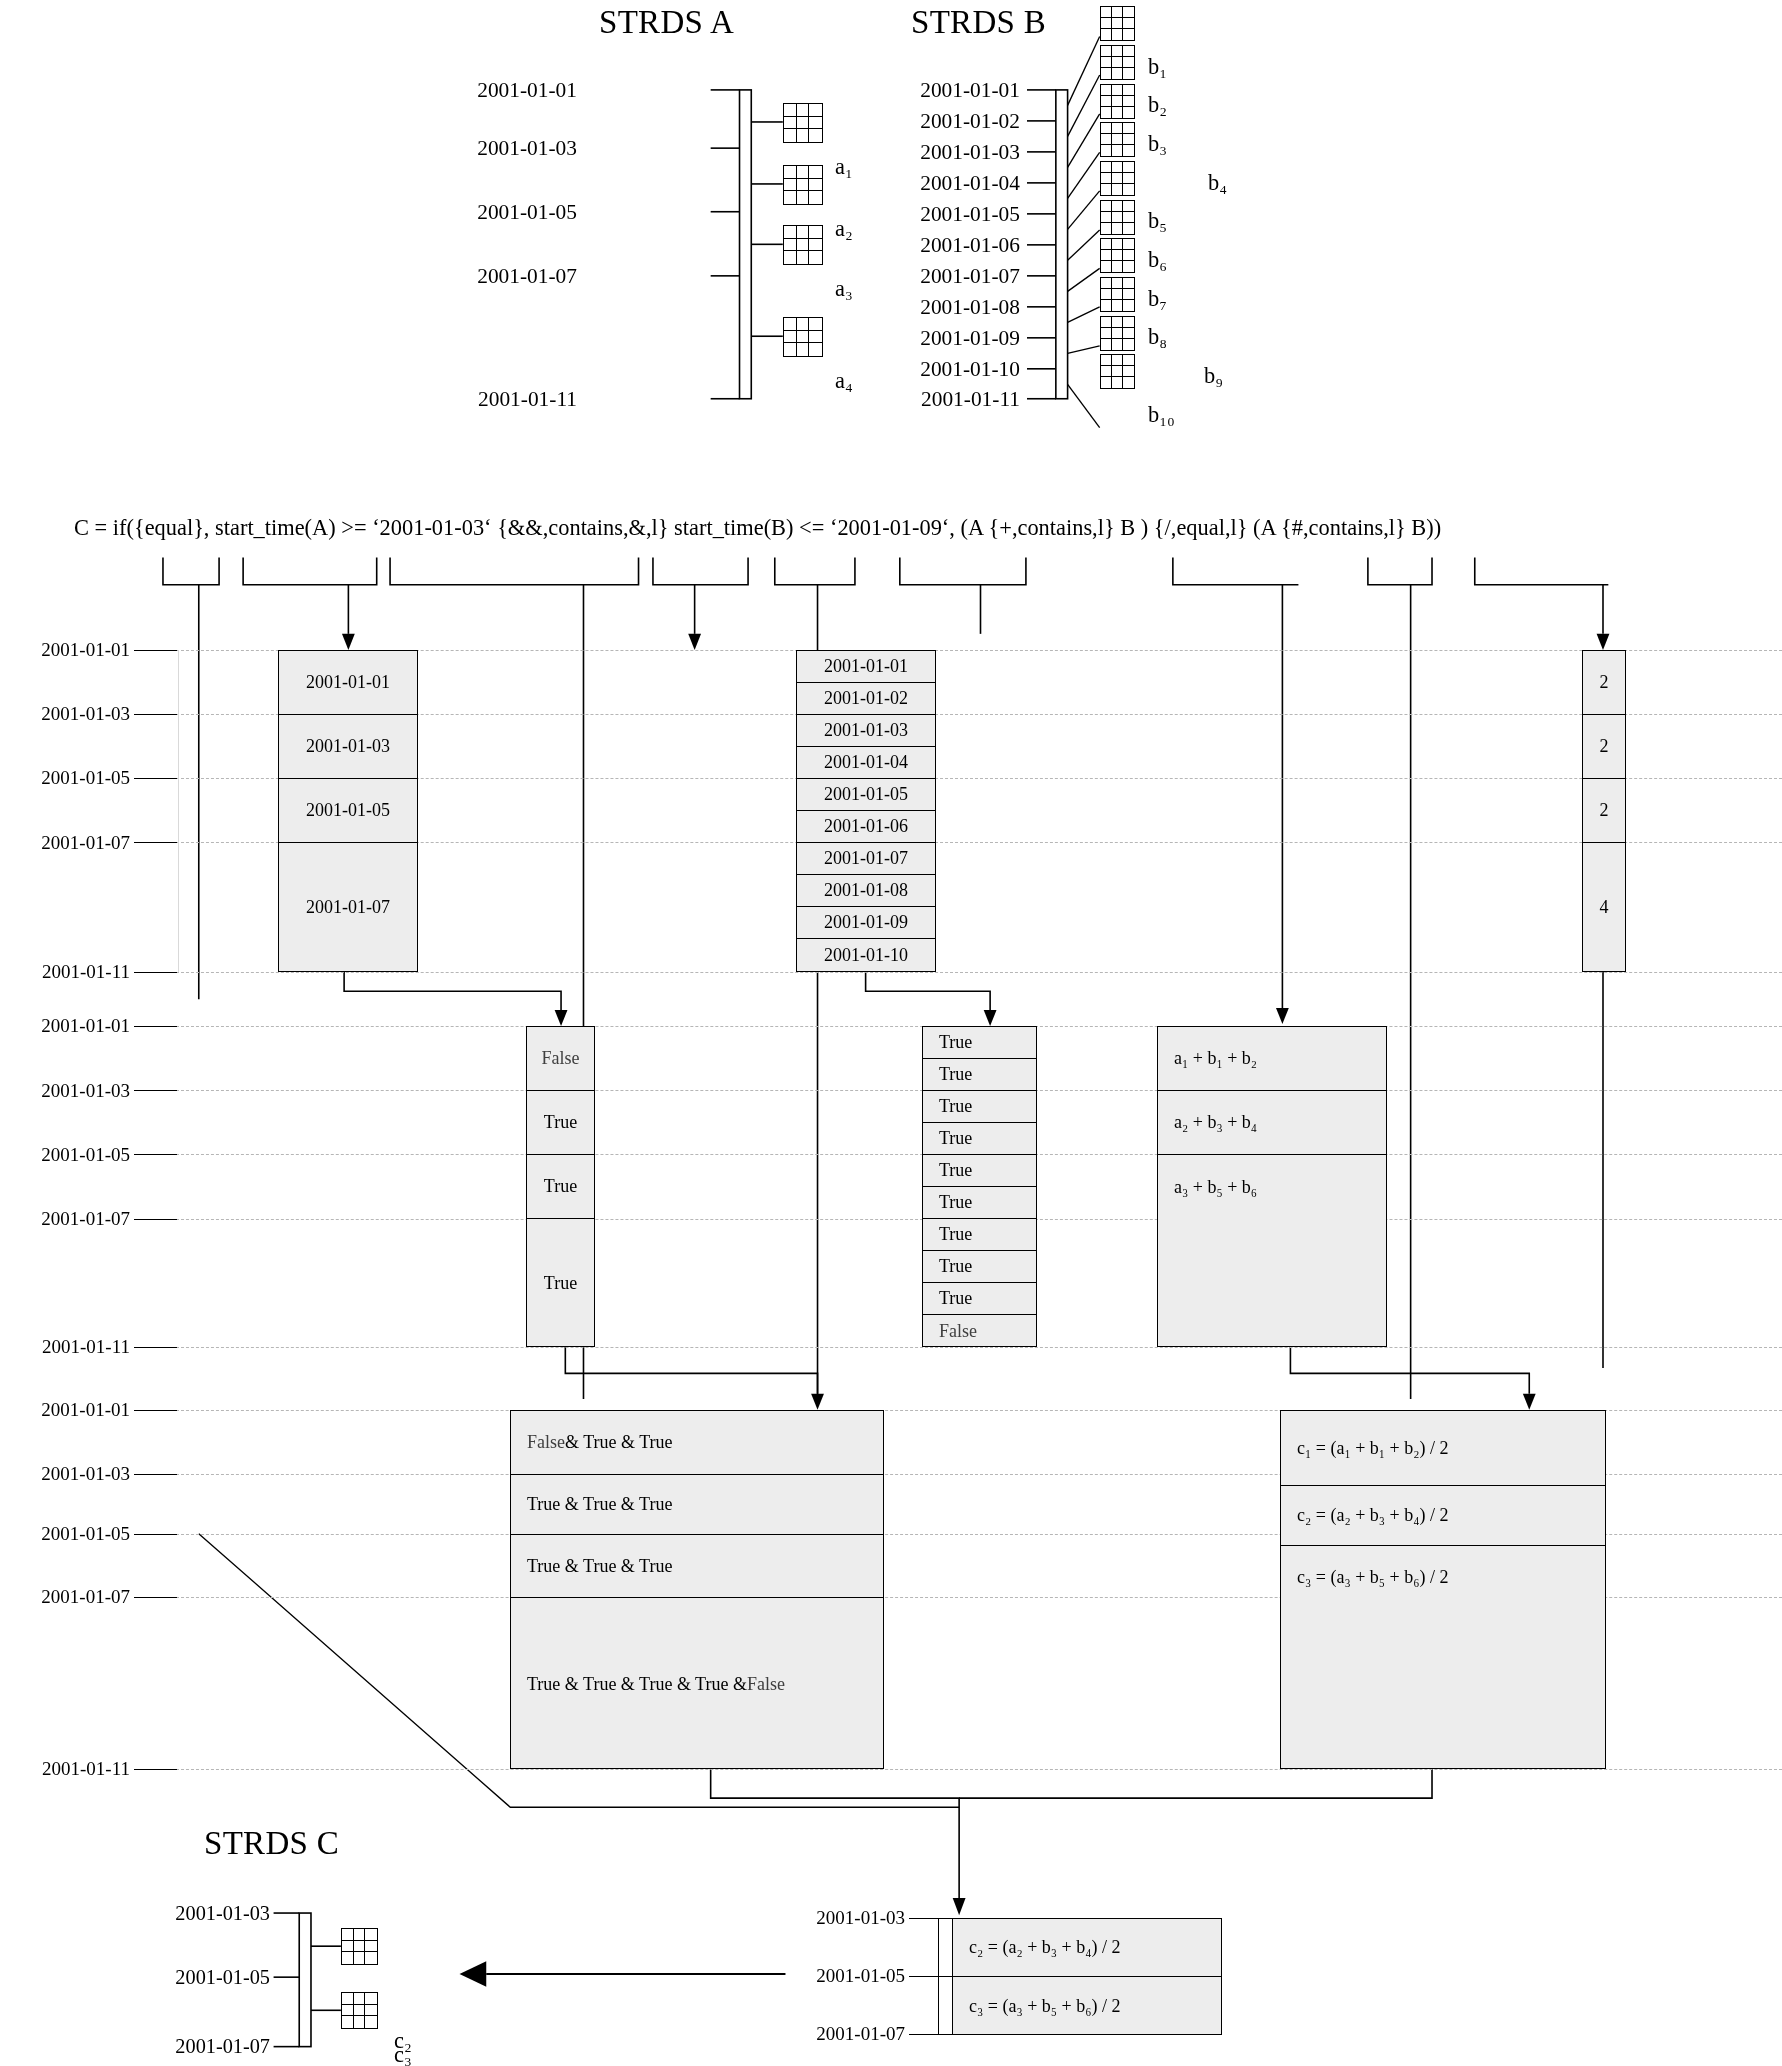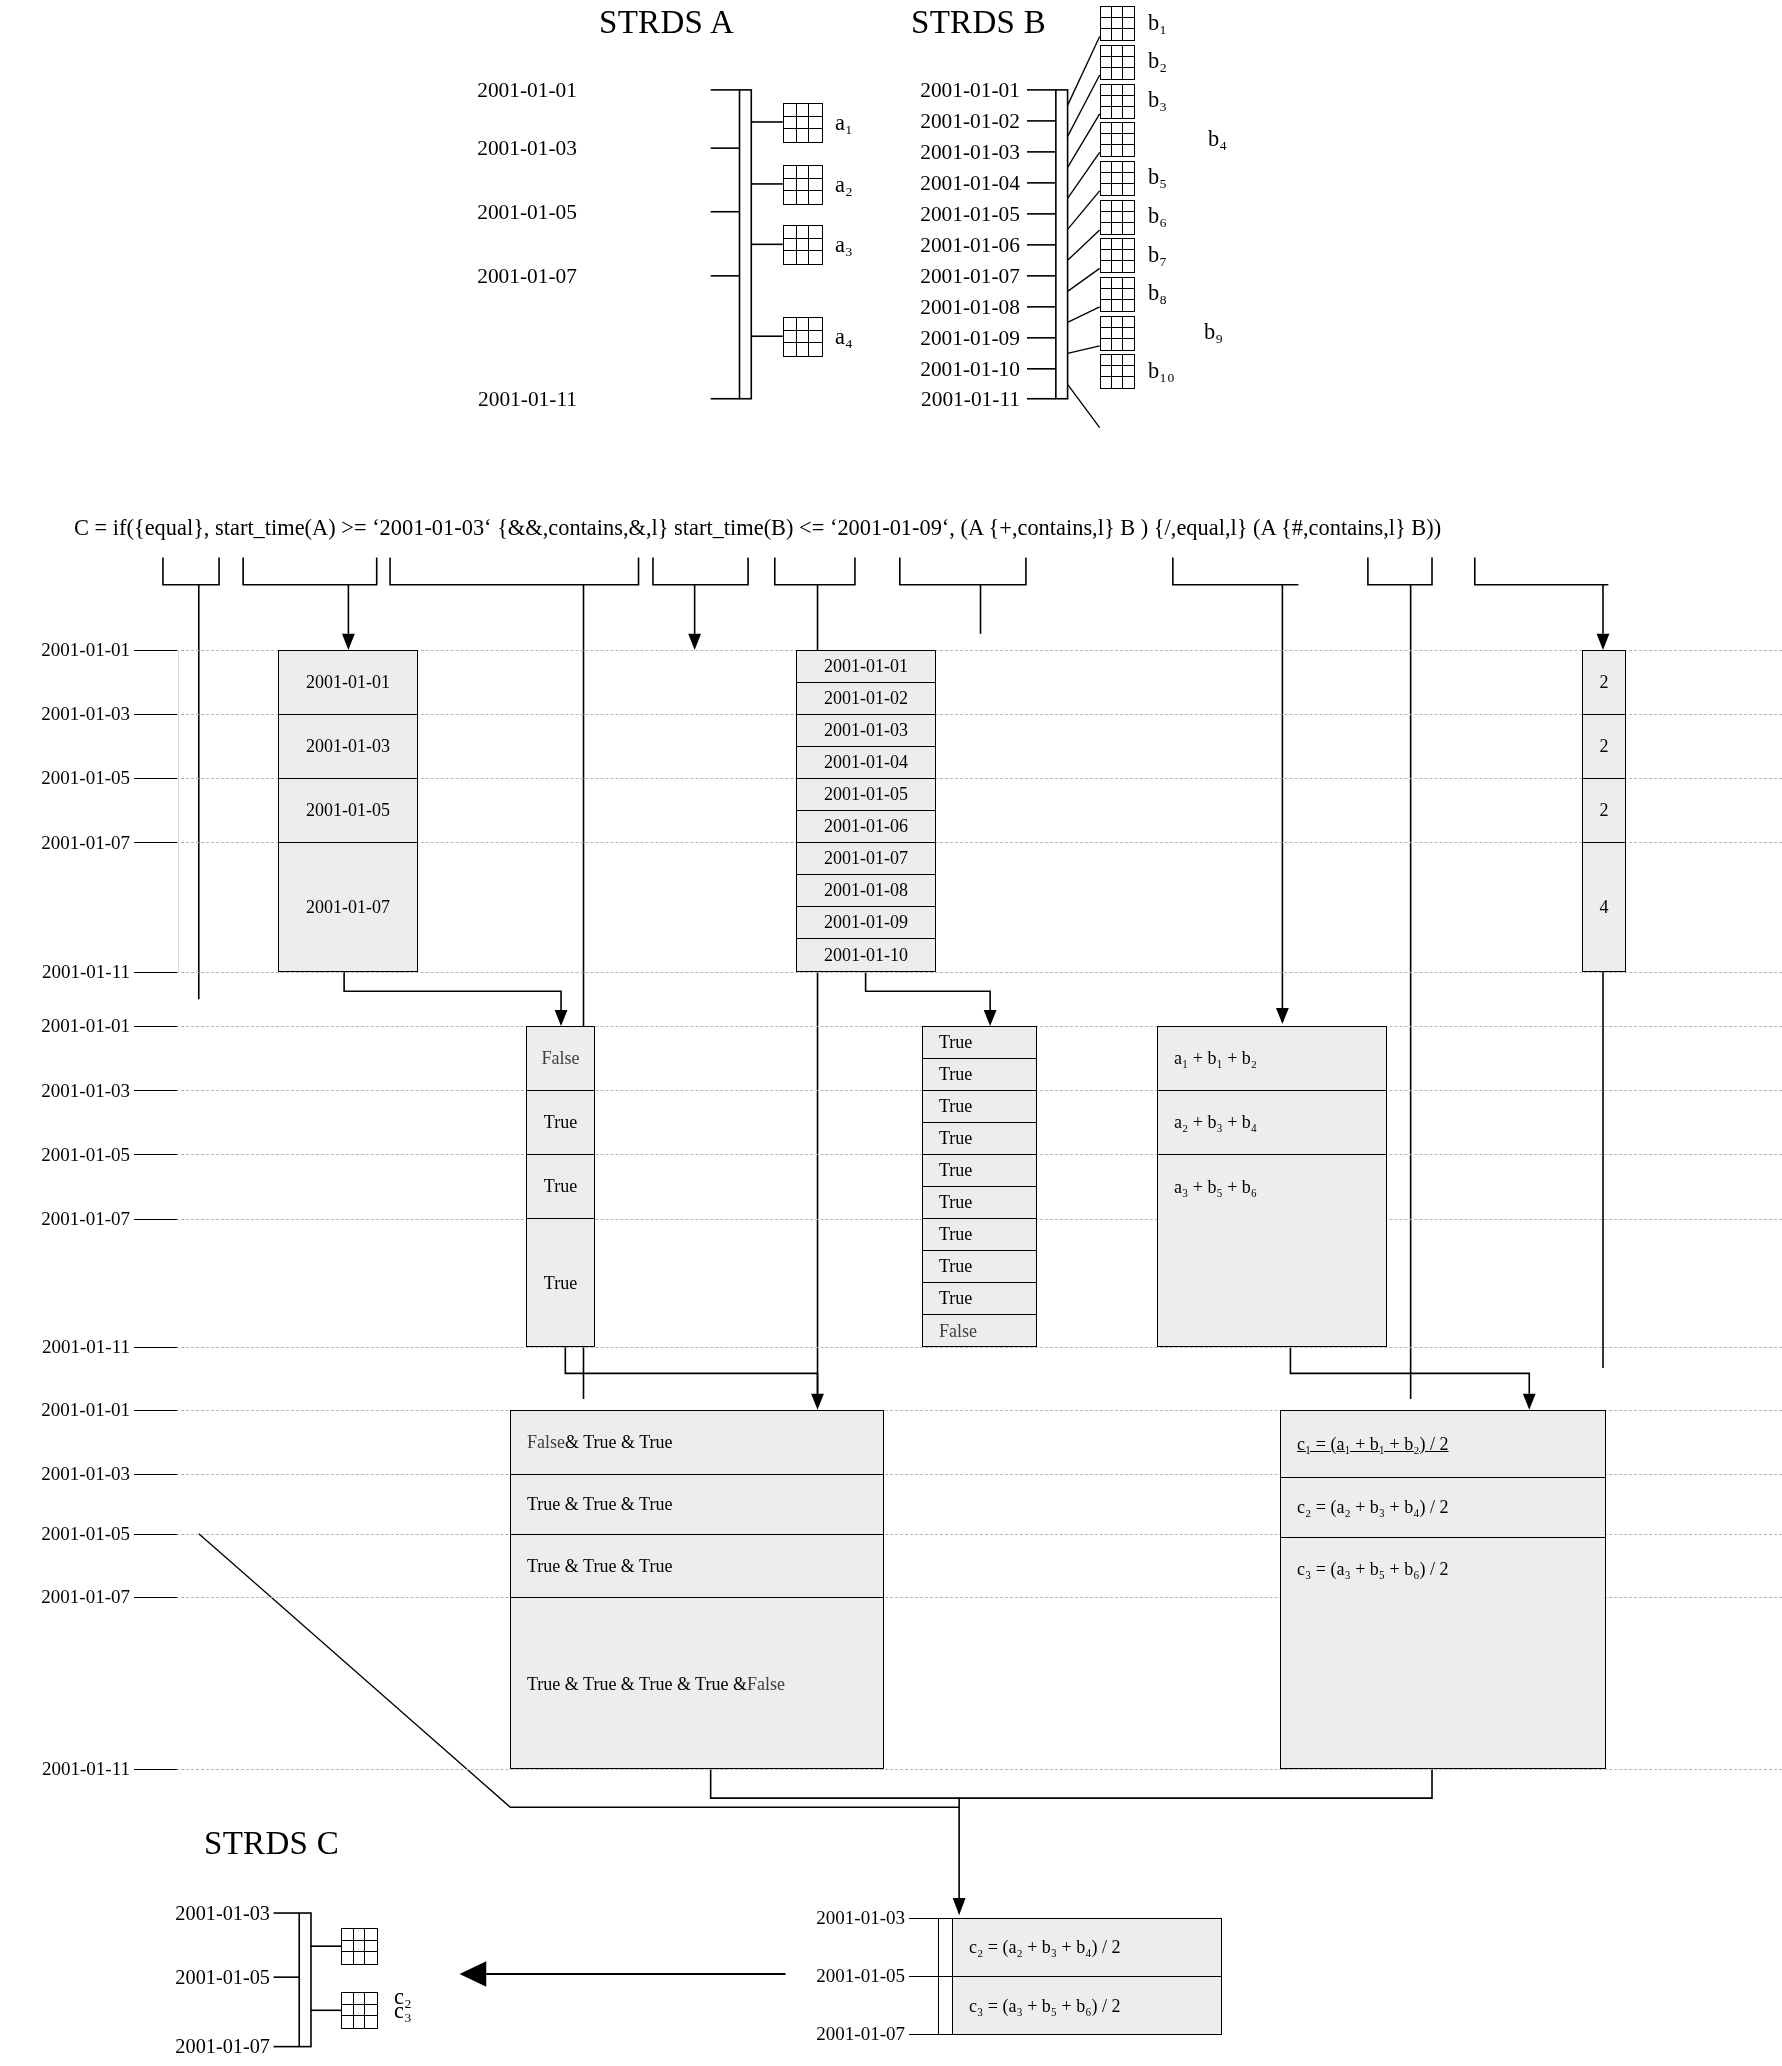--- a/index.html
+++ b/index.html
@@ -1,21 +1,21 @@
 <!DOCTYPE html>
 <html style="font-size:8.6px"><head>
 <meta charset="utf-8">
 <style>
   html,body{margin:0;padding:0;background:#fff;}
   body{width:1782px;height:2066px;position:relative;
        font-family:"Liberation Serif","DejaVu Serif",serif;color:#000;}
   .abs{position:absolute;}
   .ttl{font-size:33px;letter-spacing:0.3px;white-space:nowrap;}
   .datelbl{font-size:21.4px;white-space:nowrap;text-align:right;}
-  .idlbl{font-size:22.4px;white-space:nowrap;}
+  .idlbl{font-size:22.4px;white-space:nowrap;margin-top:44px;}
   .formula{font-size:22.4px;white-space:nowrap;}
   .rbox{background:#ededed;border:1.1px solid #000;box-sizing:border-box;}
   .rbox .cell{box-sizing:border-box;display:flex;align-items:center;
               border-bottom:1.1px solid #000;font-size:18px;}
   .rbox .cell:last-child{border-bottom:none;}
   .cell.ctr{justify-content:center;}
   .cell.lft{justify-content:flex-start;padding-left:16px;}
   .red{color:#404040;}
   .vline{background:#000;width:1.1px;}
   .glite{background:#d9d9d9;width:0.5px;}
@@ -521,21 +521,21 @@
   <div class="cell lft" style="height:63px;">
     <span>True &amp; True &amp; True</span>
   </div>
   <div class="cell lft" style="height:172px;">
     <span>True &amp; True &amp; True &amp; True &amp; </span>
       <span class="red">False</span>
   </div>
 </div>
 
 <div class="abs rbox" style="left:1280px;top:1410px;width:326px;height:359px;">
-  <div class="cell lft" style="height:67px;text-decoration:underline;">
+  <div class="cell lft" style="height:75px;">
       <span>c₁ = (a₁ + b₁ + b₂) / 2</span>
     </div>
   <div class="cell lft" style="height:60px;">
       <span>c₂ = (a₂ + b₃ + b₄) / 2</span>
     </div>
   <div class="cell lft" style="height:63px;">
       <span>c₃ = (a₃ + b₅ + b₆) / 2</span>
     </div>
 </div>
 

